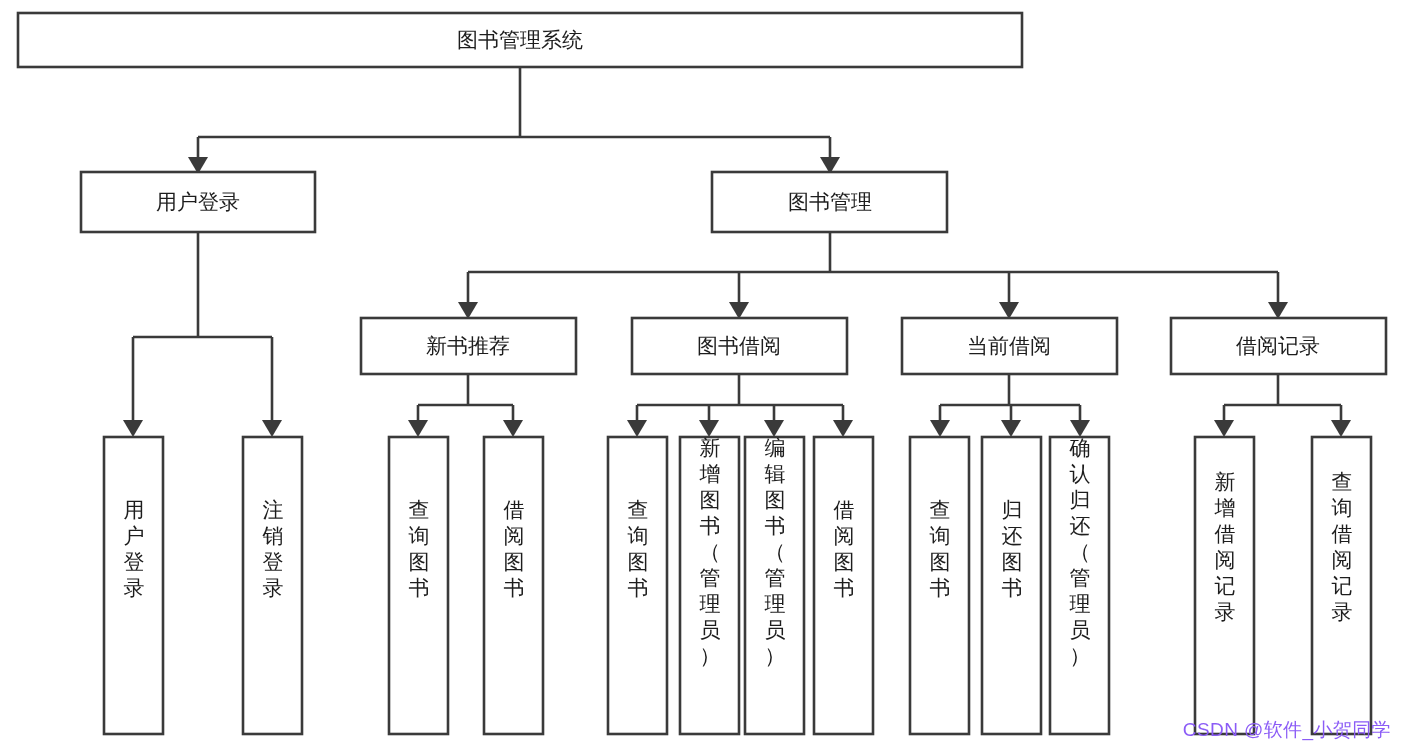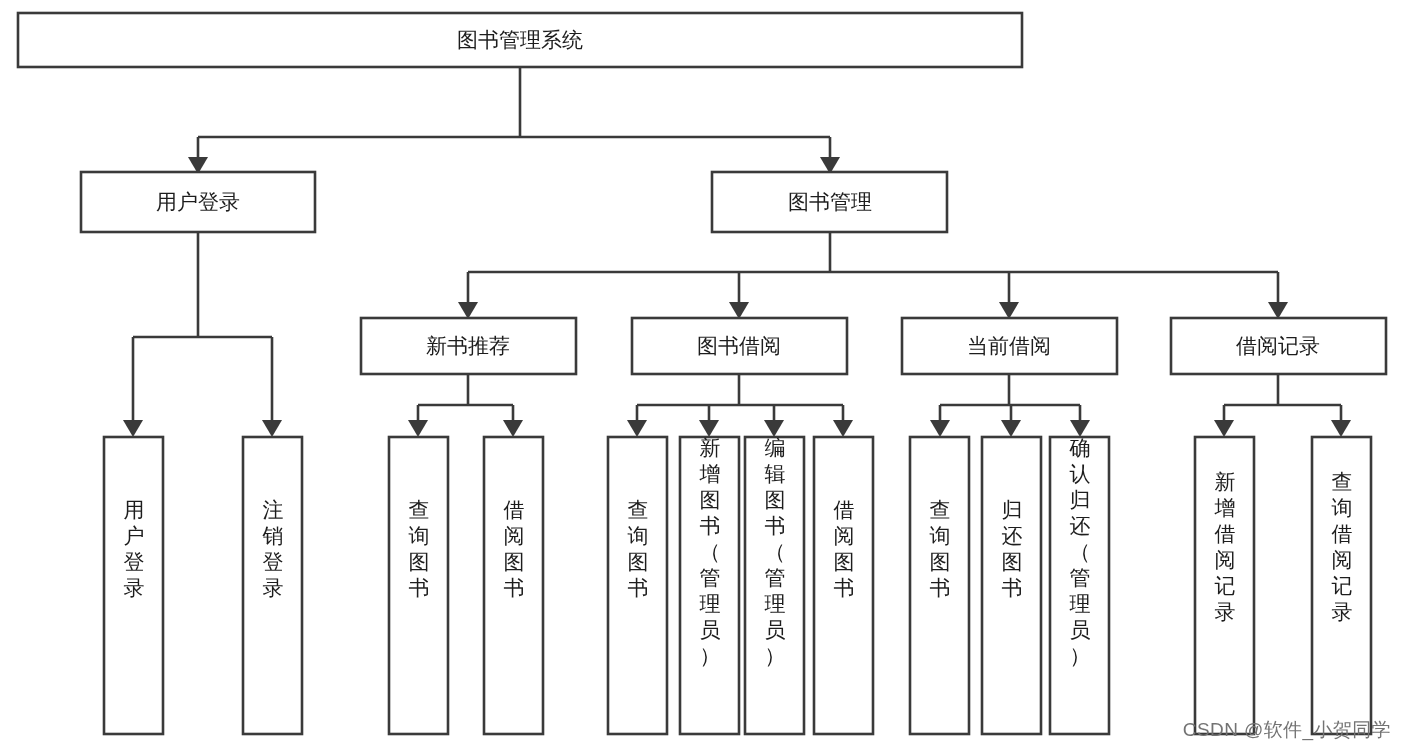--- a/index.html
+++ b/index.html
@@ -48,21 +48,21 @@
     fill: #1d1d1d;
     font-size: 21px;
     text-anchor: middle;
   }
   .watermark {
     position: absolute;
     right: 14px;
     bottom: 4px;
     font-family: "Liberation Sans", "DejaVu Sans", sans-serif;
     font-size: 19px;
-    color: #737373;
+    color: #8b5cf6;
     letter-spacing: 0.4px;
     white-space: nowrap;
     pointer-events: none;
   }
 </style>
 </head>
 <body>
 
 <svg id="diagram" viewBox="0 0 1405 747" xmlns="http://www.w3.org/2000/svg">
 

